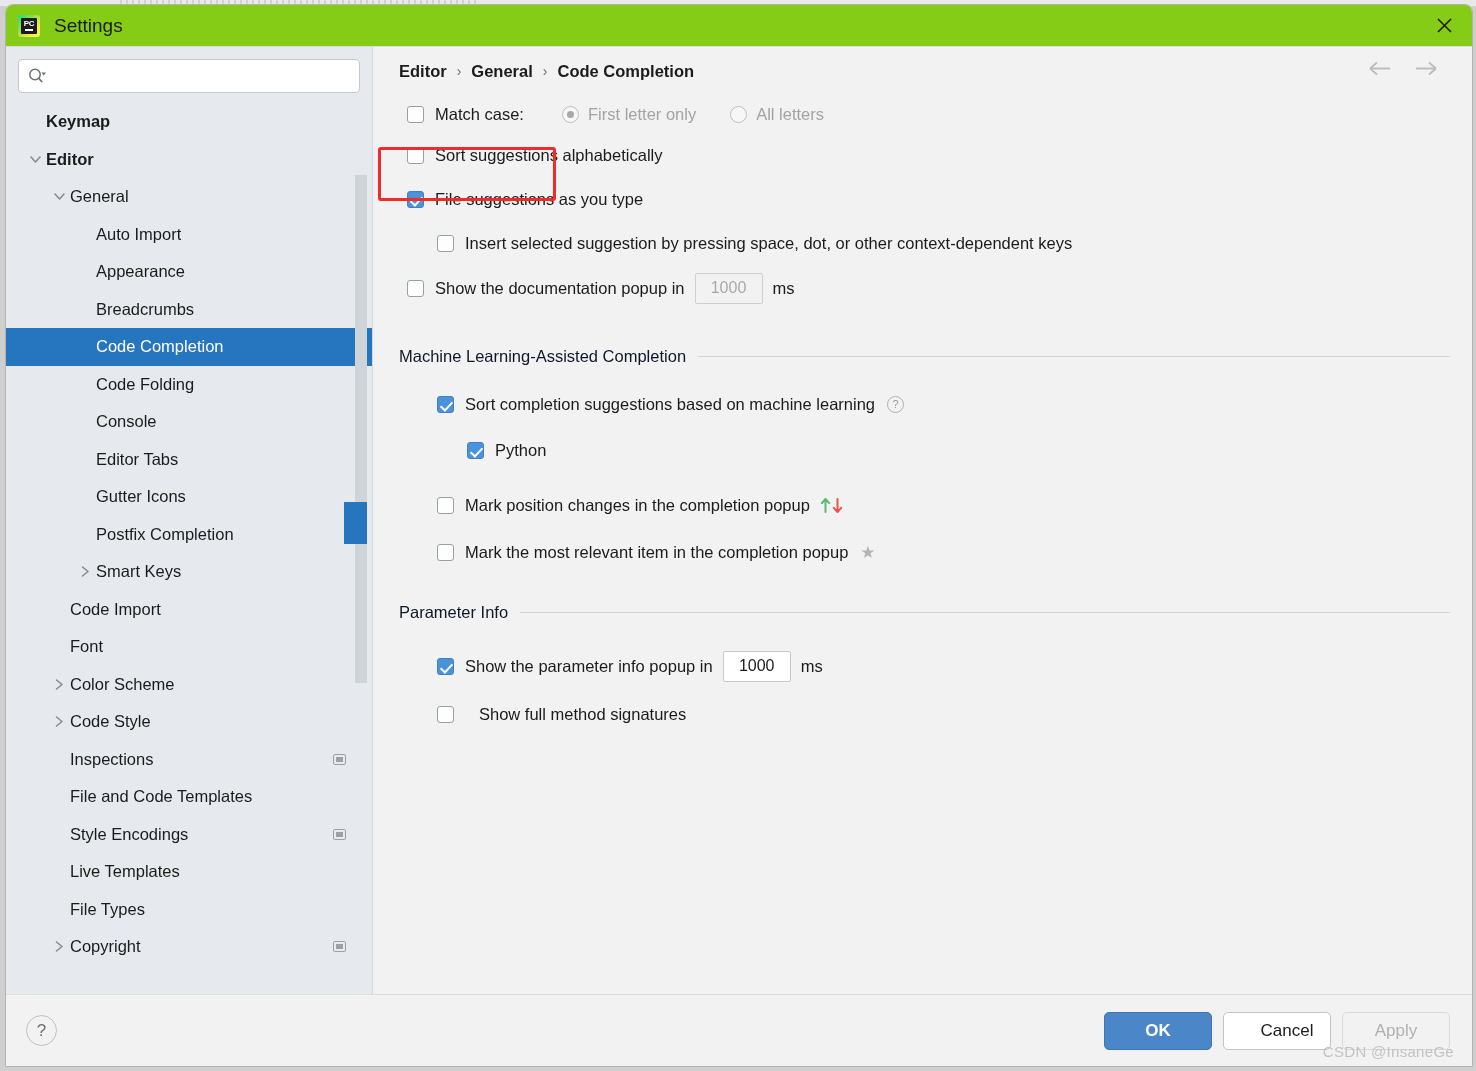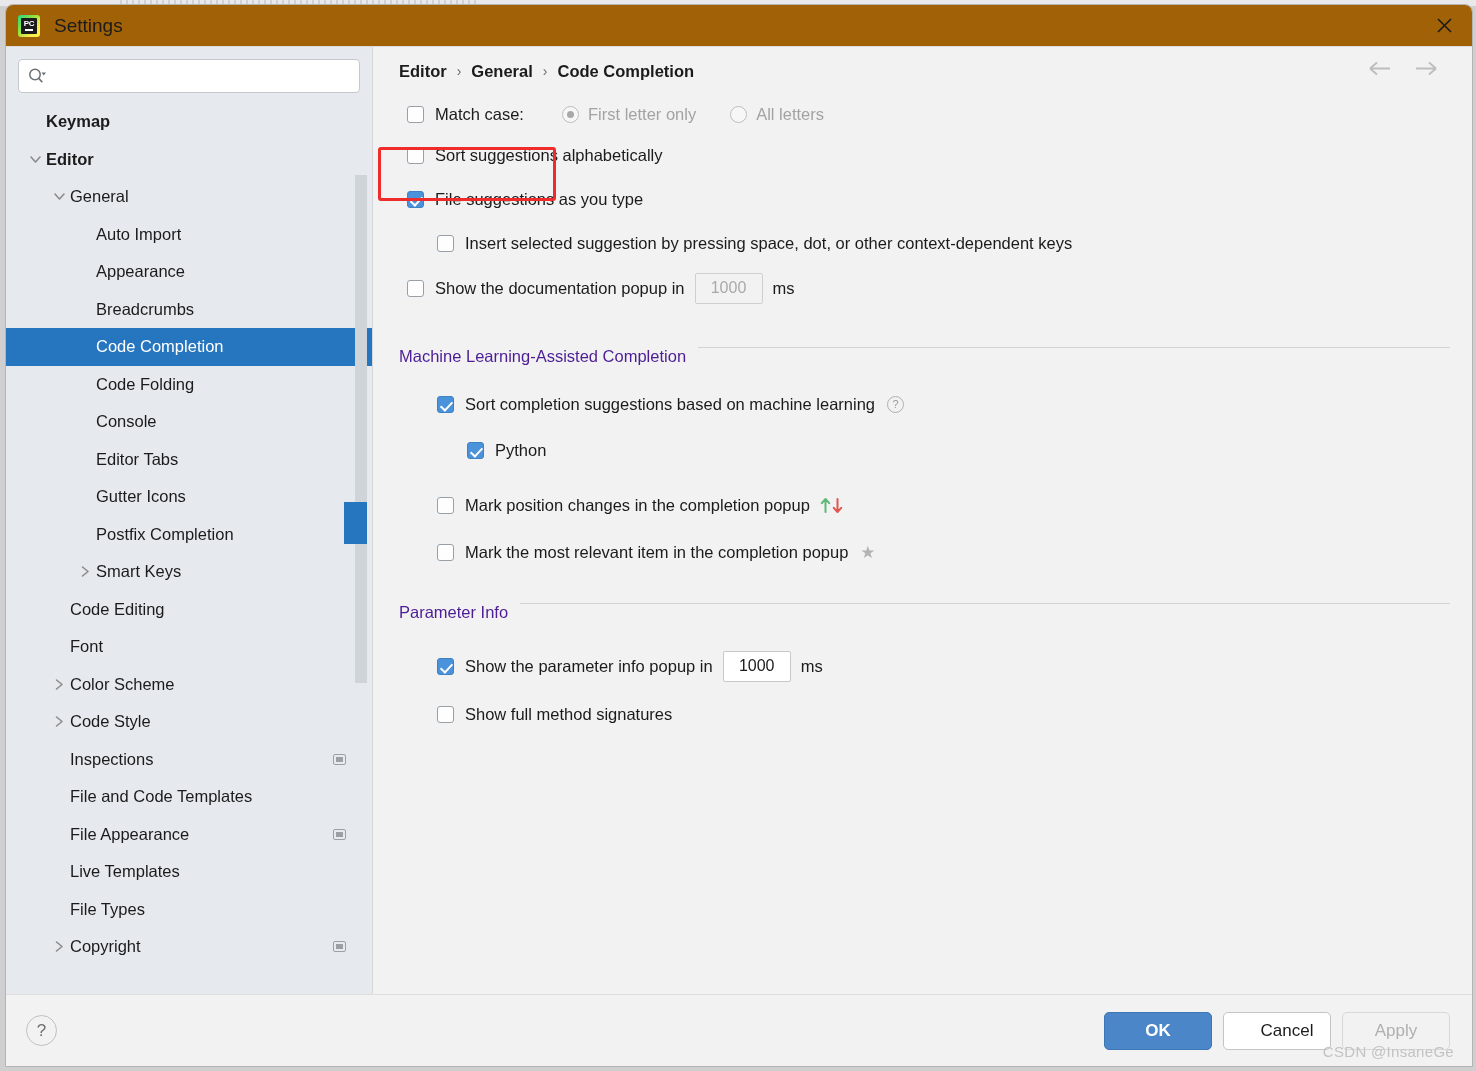--- a/index.html
+++ b/index.html
@@ -27,21 +27,21 @@
     background: #f2f2f2;
     border: 1px solid #b4b4b4;
     border-radius: 8px 8px 0 0;
     overflow: hidden;
     display: flex; flex-direction: column;
   }
 
   
   #titlebar {
     height: 42px; flex: 0 0 42px;
-    background: #a16207;
+    background: #84cc16;
     border-bottom: 1px solid #dcdcdc;
     display: flex; align-items: center;
     position: relative;
   }
   #pc-icon {
     width: 22px; height: 22px; margin-left: 12px;
     border-radius: 3px;
     background: linear-gradient(135deg,#21d789 0%,#8ee23d 38%,#f6e94d 72%,#fcf84a 100%);
     display: flex; align-items: center; justify-content: center;
     position: relative;
@@ -182,21 +182,21 @@
   .radio-label { margin-left: 9px; color: #a3a3a3; }
 
   .numfield {
     width: 68px; height: 31px; border: 1px solid #c8c8c8; background: #ffffff;
     border-radius: 2px; display: flex; align-items: center; justify-content: center;
     font-size: 16px; color: #1b1b1b; margin: 0 10px;
     font-family: "Liberation Sans", sans-serif;
   }
   .numfield.disabled { background: #f2f2f2; color: #a9a9a9; border-color: #cfcfcf; }
 
-  .sec-header { display: flex; font-size: 16.5px; color: #4c1d95; }
+  .sec-header { display: flex; align-items: center; font-size: 16.5px; color: #0f172a; }
   .sec-header .sec-line { flex: 1 1 auto; height: 1px; background: #d4d4d4; margin-left: 12px; }
 
   .help-ico {
     width: 17px; height: 17px; margin-left: 12px;
     border: 1px solid #b0b0b0; border-radius: 50%;
     display: flex; align-items: center; justify-content: center;
     font-size: 11px; color: #9a9a9a; cursor: pointer;
     font-family: "Liberation Sans", sans-serif;
   }
 
@@ -339,21 +339,21 @@
           <div class="tree-item lvl2">
             <span class="twisty">
               <svg width="11" height="13" viewBox="0 0 11 13">
                 <path d="M2.5 2 L8 6.5 L2.5 11" stroke="#8b8b8b" stroke-width="1.6" fill="none" stroke-linecap="round" stroke-linejoin="round"></path>
               </svg>
             </span>
             <span class="tlabel">Smart Keys</span>
           </div>
           <div class="tree-item lvl1">
             <span class="twisty"></span>
-            <span class="tlabel">Code Editing</span>
+            <span class="tlabel">Code Import</span>
           </div>
           <div class="tree-item lvl1">
             <span class="twisty"></span>
             <span class="tlabel">Font</span>
           </div>
           <div class="tree-item lvl1">
             <span class="twisty">
               <svg width="11" height="13" viewBox="0 0 11 13">
                 <path d="M2.5 2 L8 6.5 L2.5 11" stroke="#8b8b8b" stroke-width="1.6" fill="none" stroke-linecap="round" stroke-linejoin="round"></path>
               </svg>
@@ -372,21 +372,21 @@
             <span class="twisty"></span>
             <span class="tlabel">Inspections</span>
             <span class="scope-ico"></span>
           </div>
           <div class="tree-item lvl1">
             <span class="twisty"></span>
             <span class="tlabel">File and Code Templates</span>
           </div>
           <div class="tree-item lvl1">
             <span class="twisty"></span>
-            <span class="tlabel">File Appearance</span>
+            <span class="tlabel">Style Encodings</span>
             <span class="scope-ico"></span>
           </div>
           <div class="tree-item lvl1">
             <span class="twisty"></span>
             <span class="tlabel">Live Templates</span>
           </div>
           <div class="tree-item lvl1">
             <span class="twisty"></span>
             <span class="tlabel">File Types</span>
           </div>
@@ -502,21 +502,21 @@
         <span class="sec-line"></span>
       </div>
 
       <div class="row" style="height:52px;margin-top:18px;margin-left:38px;">
         <span class="cb checked"></span>
         <span class="cb-label">Show the parameter info popup in</span>
         <span class="numfield">1000</span>
         <span>ms</span>
       </div>
 
-      <div class="row" style="height:44px;margin-left:38px;">
+      <div class="row" style="height:44px;margin-left:38px;gap:14px;">
         <span class="cb"></span>
         <span class="cb-label">Show full method signatures</span>
       </div>
 
     </div>
 
     <div id="match-case-highlight"></div>
 
   </div>
 

